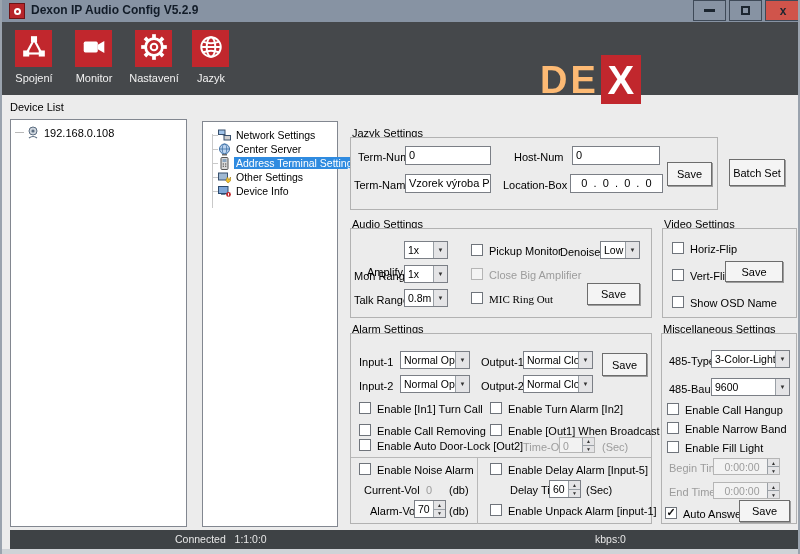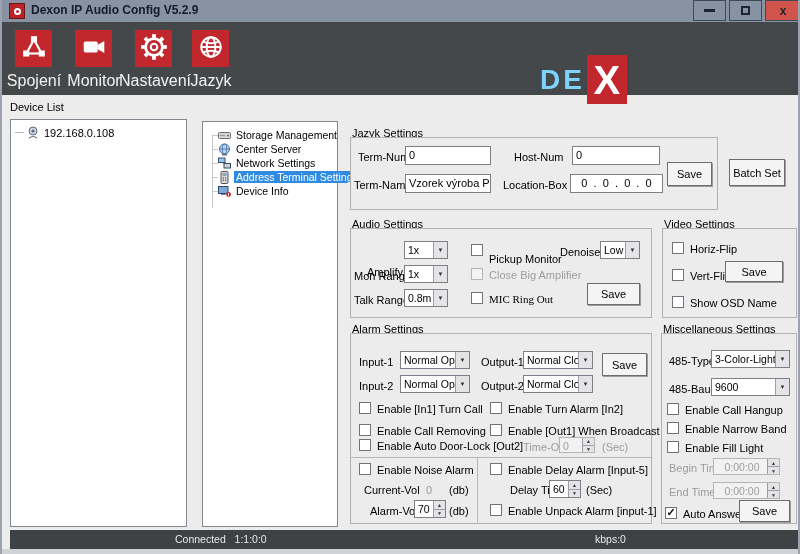--- a/index.html
+++ b/index.html
@@ -16,23 +16,23 @@
             display:flex; align-items:center; justify-content:center; background:#8793a3; }
   .winbtn.min { left:691px; } .winbtn.max { left:727px; }
   .winbtn.close { left:763px; width:36px; background:#d0544b; }
   .glyph-min { width:11px; height:3px; background:#1c2630; }
   .glyph-max { width:9px; height:9px; border:2px solid #1c2630; }
   .glyph-x { font-size:12px; font-weight:bold; color:#1c2630; line-height:1; }
   
   .toolbar { position:absolute; left:0; top:22px; width:100%; height:73px; background:#45484b; }
   .toolbtn { position:absolute; top:8px; width:37px; height:37px; background:#c1272d;
              display:flex; align-items:center; justify-content:center; cursor:pointer; }
-  .toollbl { position:absolute; top:50px; width:70px; text-align:center; color:#f2f2f2; font-size:16px; }
+  .toollbl { position:absolute; top:50px; width:70px; text-align:center; color:#f2f2f2; font-size:11px; }
   .logo { position:absolute; left:538px; top:33px; height:49px; display:flex; align-items:center; }
-  .logo-letters { font-size:28px; font-weight:bold; color:#7dd3fc; letter-spacing:3px; line-height:1; }
+  .logo-letters { font-size:38px; font-weight:bold; color:#fdba74; letter-spacing:3px; line-height:1; }
   .logo-x { width:40px; height:49px; background:#c1272d; color:#fff; font-size:40px; font-weight:bold;
             display:flex; align-items:center; justify-content:center; line-height:1; margin:0 2px; }
   
   .panel-label { position:absolute; font-size:11px; color:#000; }
   .listbox { position:absolute; background:#fff; border:1px solid #828790; }
   .devlist { left:8px; top:119px; width:177px; height:408px; }
   .devitem { display:flex; align-items:center; padding:6px 0 0 4px; font-size:11px; }
   .devdash { width:9px; height:1px; background:#b9b9b9; margin-right:2px; }
   .tab { position:absolute; left:225px; top:98px; width:120px; height:24px; background:#f1f1f1;
          border:1px solid #8a8a8a; font-size:11px; display:flex; align-items:center; justify-content:center; z-index:3; }
@@ -191,56 +191,55 @@
     </div>
   </div>
 
 
   <div class="listbox treepanel">
     <div class="tree">
       <div class="treeline"></div>
       <div class="treeitem">
         <span class="stub"></span>
         <svg width="13" height="13" viewBox="0 0 13 13">
-          <rect x="0.5" y="3.5" width="12" height="6" rx="1" fill="#d9d9d9" stroke="#6d6d6d"></rect>
-          <circle cx="10" cy="6.5" r="0.9" fill="#3a7a3a"></circle>
-          <rect x="2" y="5.8" width="5" height="1.4" fill="#9a9a9a"></rect>
-        </svg>
-        <span class="tlabel">Storage Management</span>
+          <rect x="0.5" y="1" width="6.5" height="4.5" fill="#9fc2e8" stroke="#38506e"></rect>
+          <rect x="6" y="6.5" width="6.5" height="4.5" fill="#cfcfcf" stroke="#38506e"></rect>
+          <line x1="4" y1="5.5" x2="8" y2="6.5" stroke="#38506e"></line>
+        </svg>
+        <span class="tlabel">Network Settings</span>
       </div>
       <div class="treeitem">
         <span class="stub"></span>
         <svg width="13" height="13" viewBox="0 0 13 13">
           <circle cx="6.5" cy="6" r="5" fill="#bcd4f0" stroke="#3b6ea5"></circle>
           <ellipse cx="6.5" cy="6" rx="2.2" ry="5" fill="none" stroke="#3b6ea5" stroke-width="0.8"></ellipse>
           <line x1="1.5" y1="6" x2="11.5" y2="6" stroke="#3b6ea5" stroke-width="0.8"></line>
           <rect x="4" y="11" width="5" height="1.5" fill="#6d6d6d"></rect>
         </svg>
         <span class="tlabel">Center Server</span>
-      </div>
-      <div class="treeitem">
-        <span class="stub"></span>
-        <svg width="13" height="13" viewBox="0 0 13 13">
-          <rect x="0.5" y="1" width="6.5" height="4.5" fill="#9fc2e8" stroke="#38506e"></rect>
-          <rect x="6" y="6.5" width="6.5" height="4.5" fill="#cfcfcf" stroke="#38506e"></rect>
-          <line x1="4" y1="5.5" x2="8" y2="6.5" stroke="#38506e"></line>
-        </svg>
-        <span class="tlabel">Network Settings</span>
       </div>
       <div class="treeitem sel">
         <span class="stub"></span>
         <svg width="13" height="13" viewBox="0 0 13 13">
           <rect x="3" y="0.5" width="7" height="12" rx="1" fill="#d9d9d9" stroke="#555"></rect>
           <rect x="4.5" y="2" width="4" height="3" fill="#8aa5c0"></rect>
           <circle cx="5.3" cy="7" r="0.7" fill="#555"></circle>
             <circle cx="7.7" cy="7" r="0.7" fill="#555"></circle>
           <circle cx="5.3" cy="9.2" r="0.7" fill="#555"></circle>
             <circle cx="7.7" cy="9.2" r="0.7" fill="#555"></circle>
         </svg>
         <span class="tlabel">Address Terminal Settings</span>
+      </div>
+      <div class="treeitem">
+        <span class="stub"></span>
+        <svg width="13" height="13" viewBox="0 0 13 13">
+          <rect x="0.5" y="2" width="9" height="7" fill="#9fb8d2" stroke="#38506e"></rect>
+          <polygon points="9.5,6 11,9 12.5,6 12.8,9.5 10,12 7.8,9.5" fill="#f2c230" stroke="#a07c10" stroke-width="0.6"></polygon>
+        </svg>
+        <span class="tlabel">Other Settings</span>
       </div>
       <div class="treeitem">
         <span class="stub"></span>
         <svg width="13" height="13" viewBox="0 0 13 13">
           <rect x="0.5" y="1.5" width="9.5" height="7" fill="#7fa7d8" stroke="#2c4a6e"></rect>
           <rect x="3" y="8.5" width="4.5" height="1.2" fill="#2c4a6e"></rect>
           <circle cx="10.5" cy="9.5" r="2.4" fill="#c1272d"></circle>
           <rect x="10" y="8.2" width="1" height="1.8" fill="#fff"></rect>
           <rect x="10" y="10.4" width="1" height="0.9" fill="#fff"></rect>
         </svg>
@@ -273,21 +272,21 @@
   <div class="dd" style="left:402px; top:265px; width:44px;">
     <span class="dd-val">1x</span>
       <span class="dd-btn">▼</span>
   </div>
   <div class="lbl" style="left:352px; top:294px;">Talk Range</div>
   <div class="dd" style="left:402px; top:289px; width:44px;">
     <span class="dd-val">0.8m</span>
       <span class="dd-btn">▼</span>
   </div>
   <div class="cb" style="left:469px; top:244px;"></div>
-  <div class="lbl" style="left:487px; top:245px;margin-top:8px;">Pickup Monitor</div>
+  <div class="lbl" style="left:487px; top:245px;">Pickup Monitor</div>
   <div class="cb dis" style="left:469px; top:268px;"></div>
   <div class="glbl" style="left:487px; top:269px;">Close Big Amplifier</div>
   <div class="cb" style="left:469px; top:292px;"></div>
   <div class="lbl" style="left:487px; top:293px;font-family:Liberation Serif, serif;">MIC Ring Out</div>
   <div class="lbl" style="left:558px; top:246px;">Denoise</div>
   <div class="dd" style="left:598px; top:241px; width:40px;">
     <span class="dd-val">Low</span>
       <span class="dd-btn">▼</span>
   </div>
   <div class="btn" style="left:585px; top:283px; width:53px; height:22px;">Save</div>

